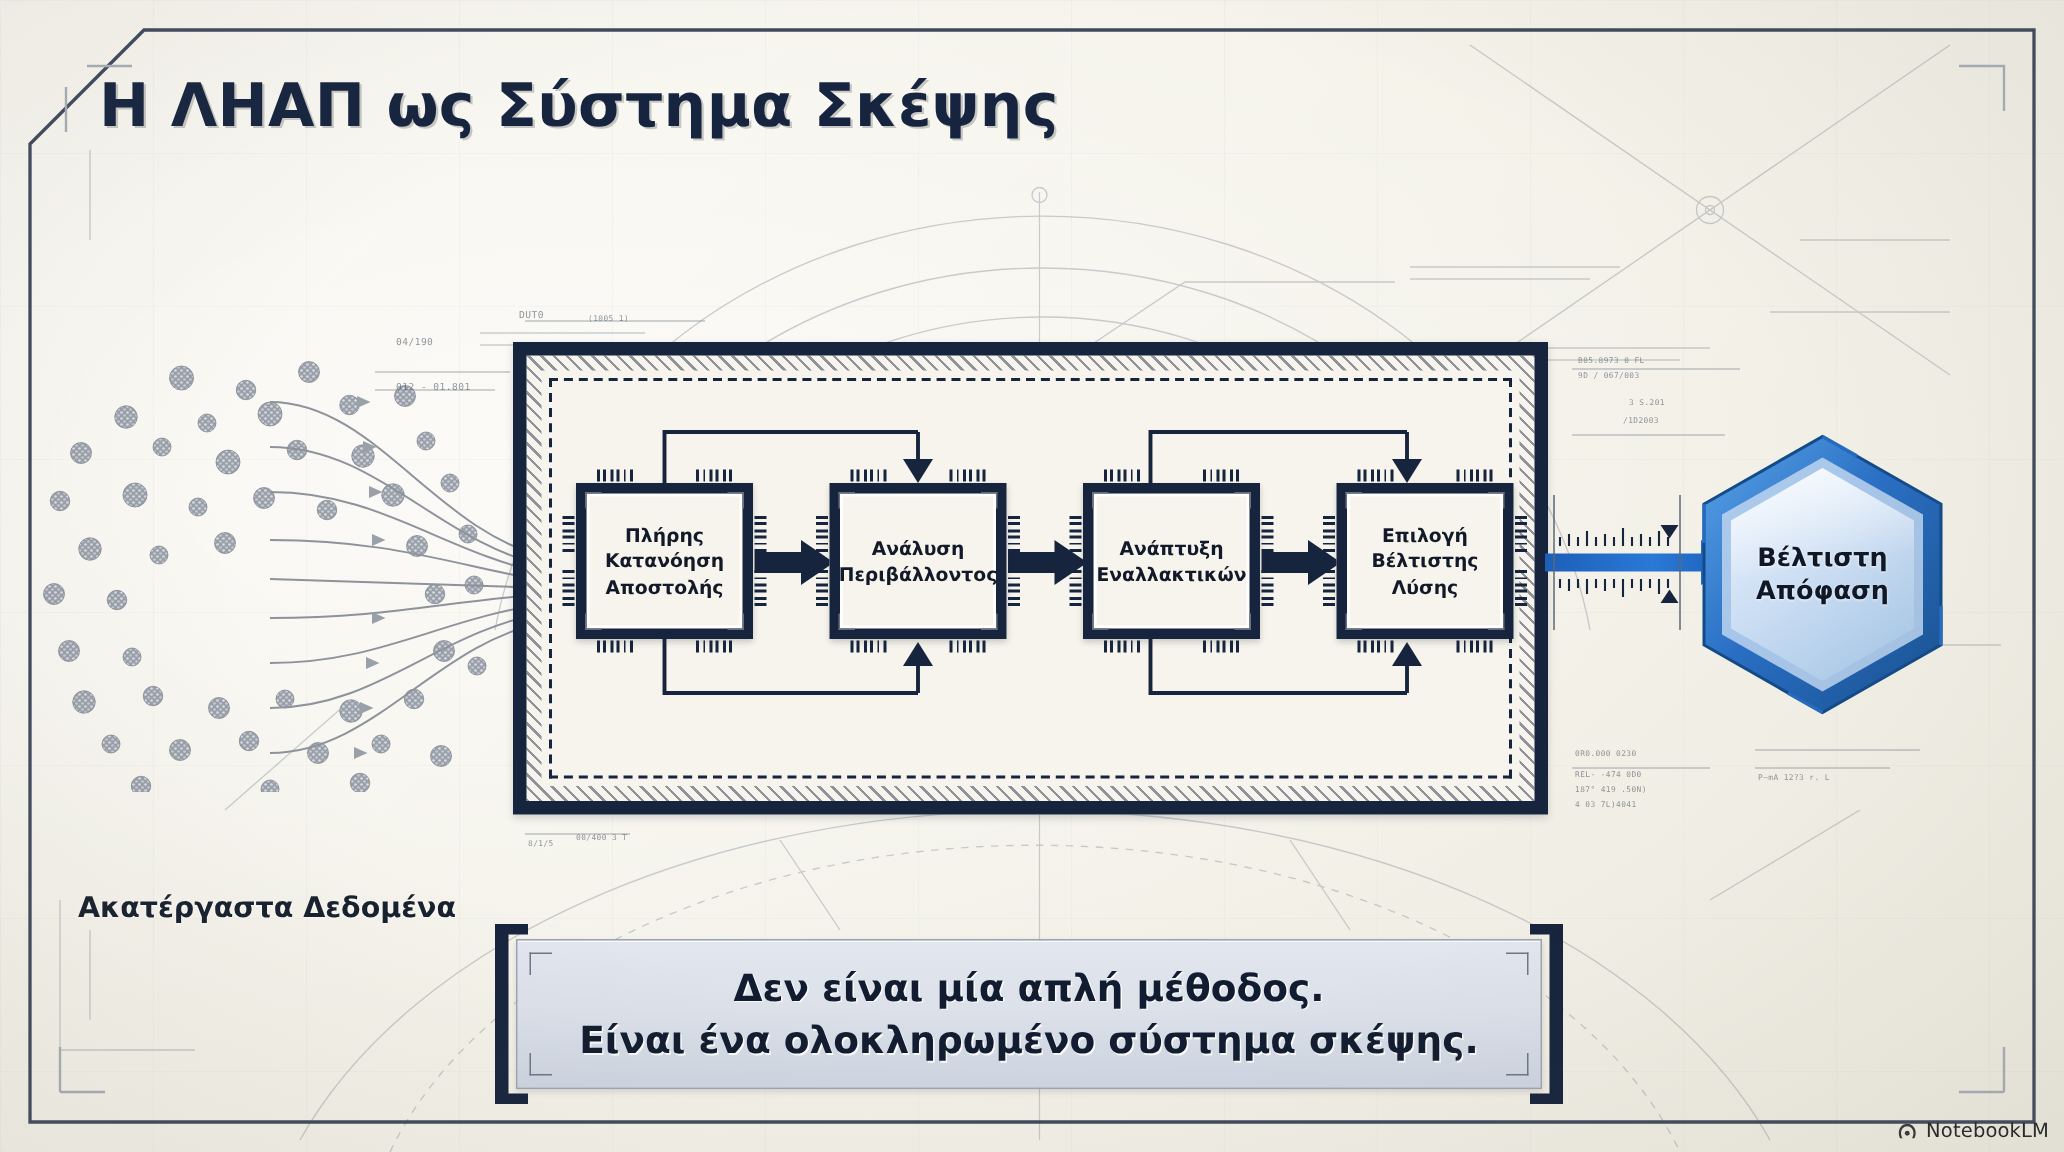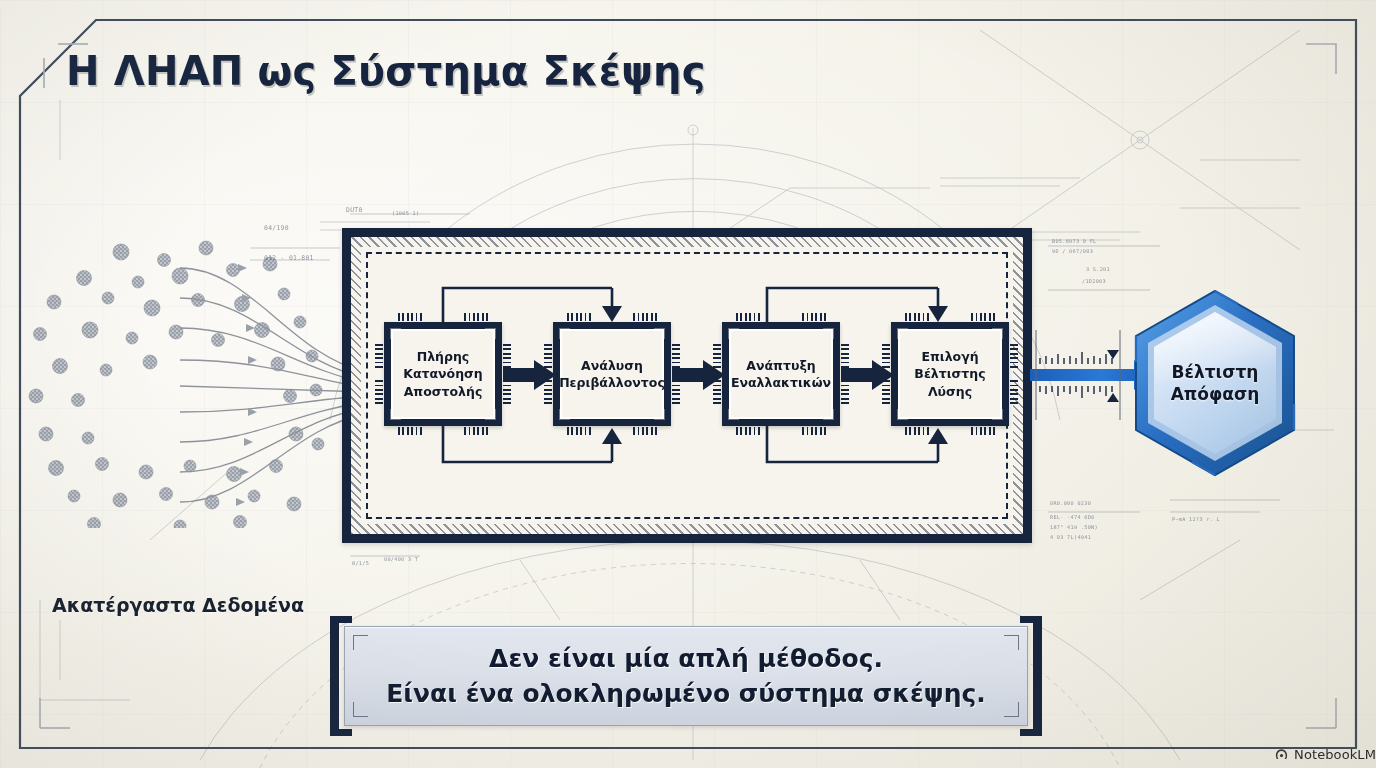--- a/index.html
+++ b/index.html
@@ -169,21 +169,21 @@
     display: flex; flex-direction: column;
     align-items: center; justify-content: center;
     font-size: 25px; font-weight: 700; color: #121c30;
     line-height: 1.42;
     text-shadow: 1px 1px 0 rgba(255,255,255,.85);
     white-space: nowrap;
   }
 
   
   .watermark {
-    position: absolute; right: 0; bottom: 6px;
+    position: absolute; right: 10px; bottom: 6px;
     display: flex; align-items: center; gap: 5px;
     font-size: 13px; color: #2b2b2b;
     letter-spacing: .1px;
     justify-content: space-between;
   }
 
   
   .anno { position: absolute; font-size: 5.2px; color: #4e5868; letter-spacing: .3px;
           font-family: "DejaVu Sans Mono", "Liberation Mono", monospace; white-space: nowrap; opacity: .62; }
   .anno.big { font-size: 6.4px; }

